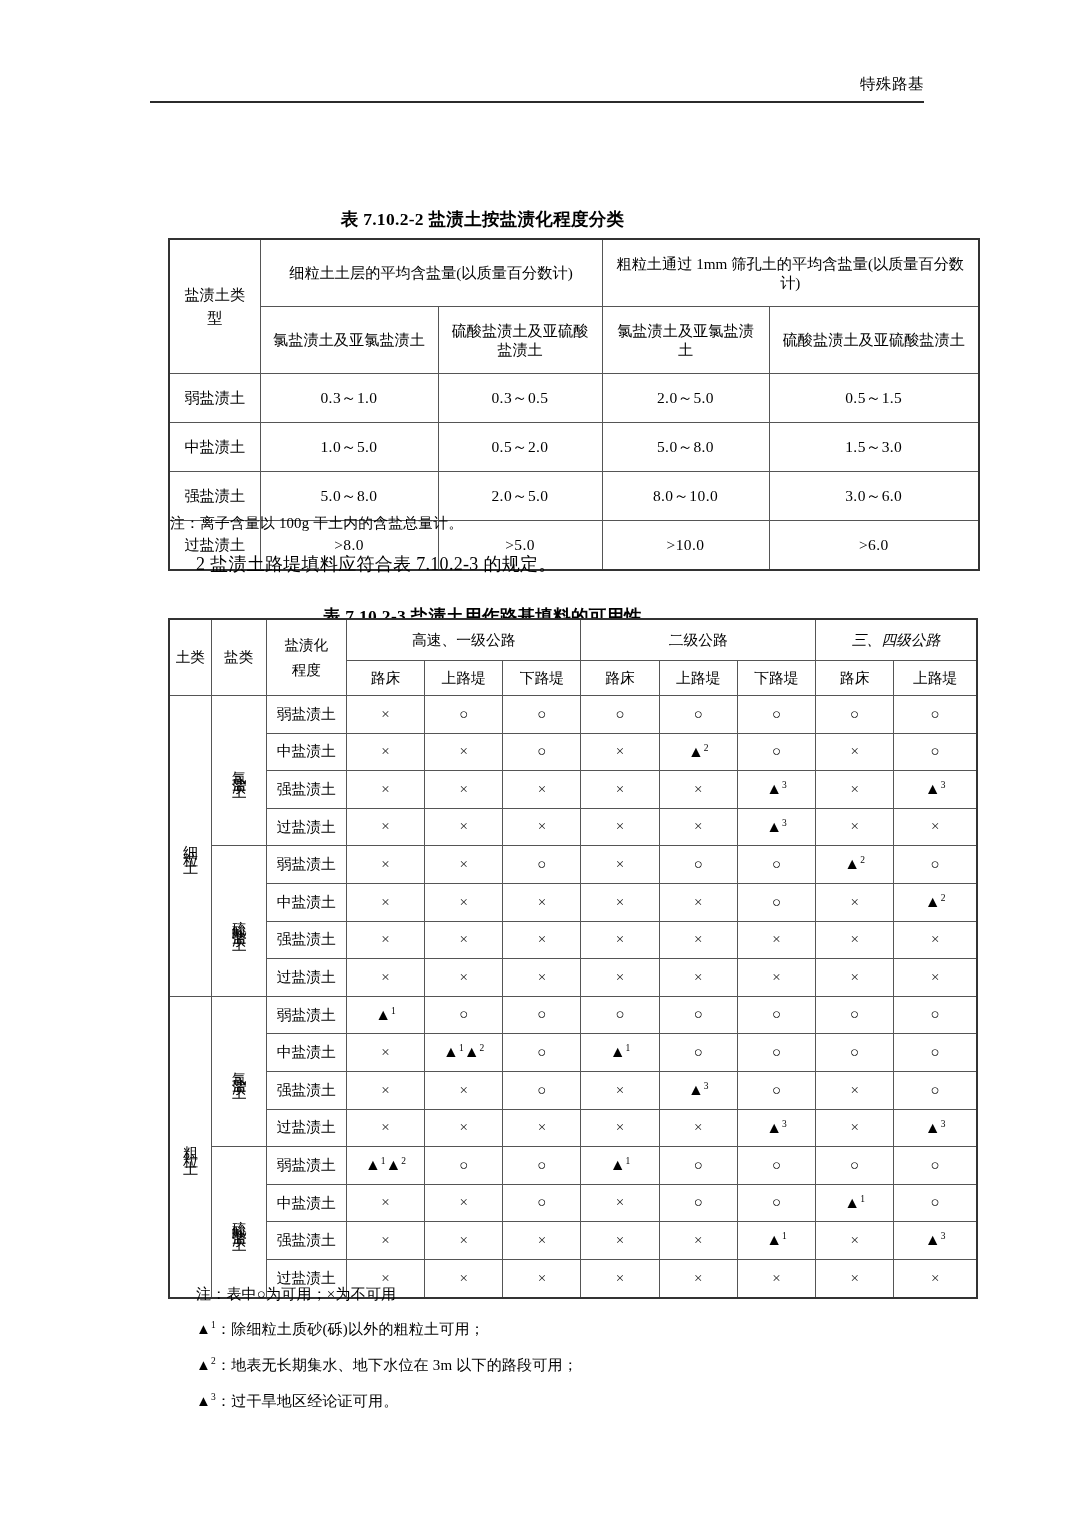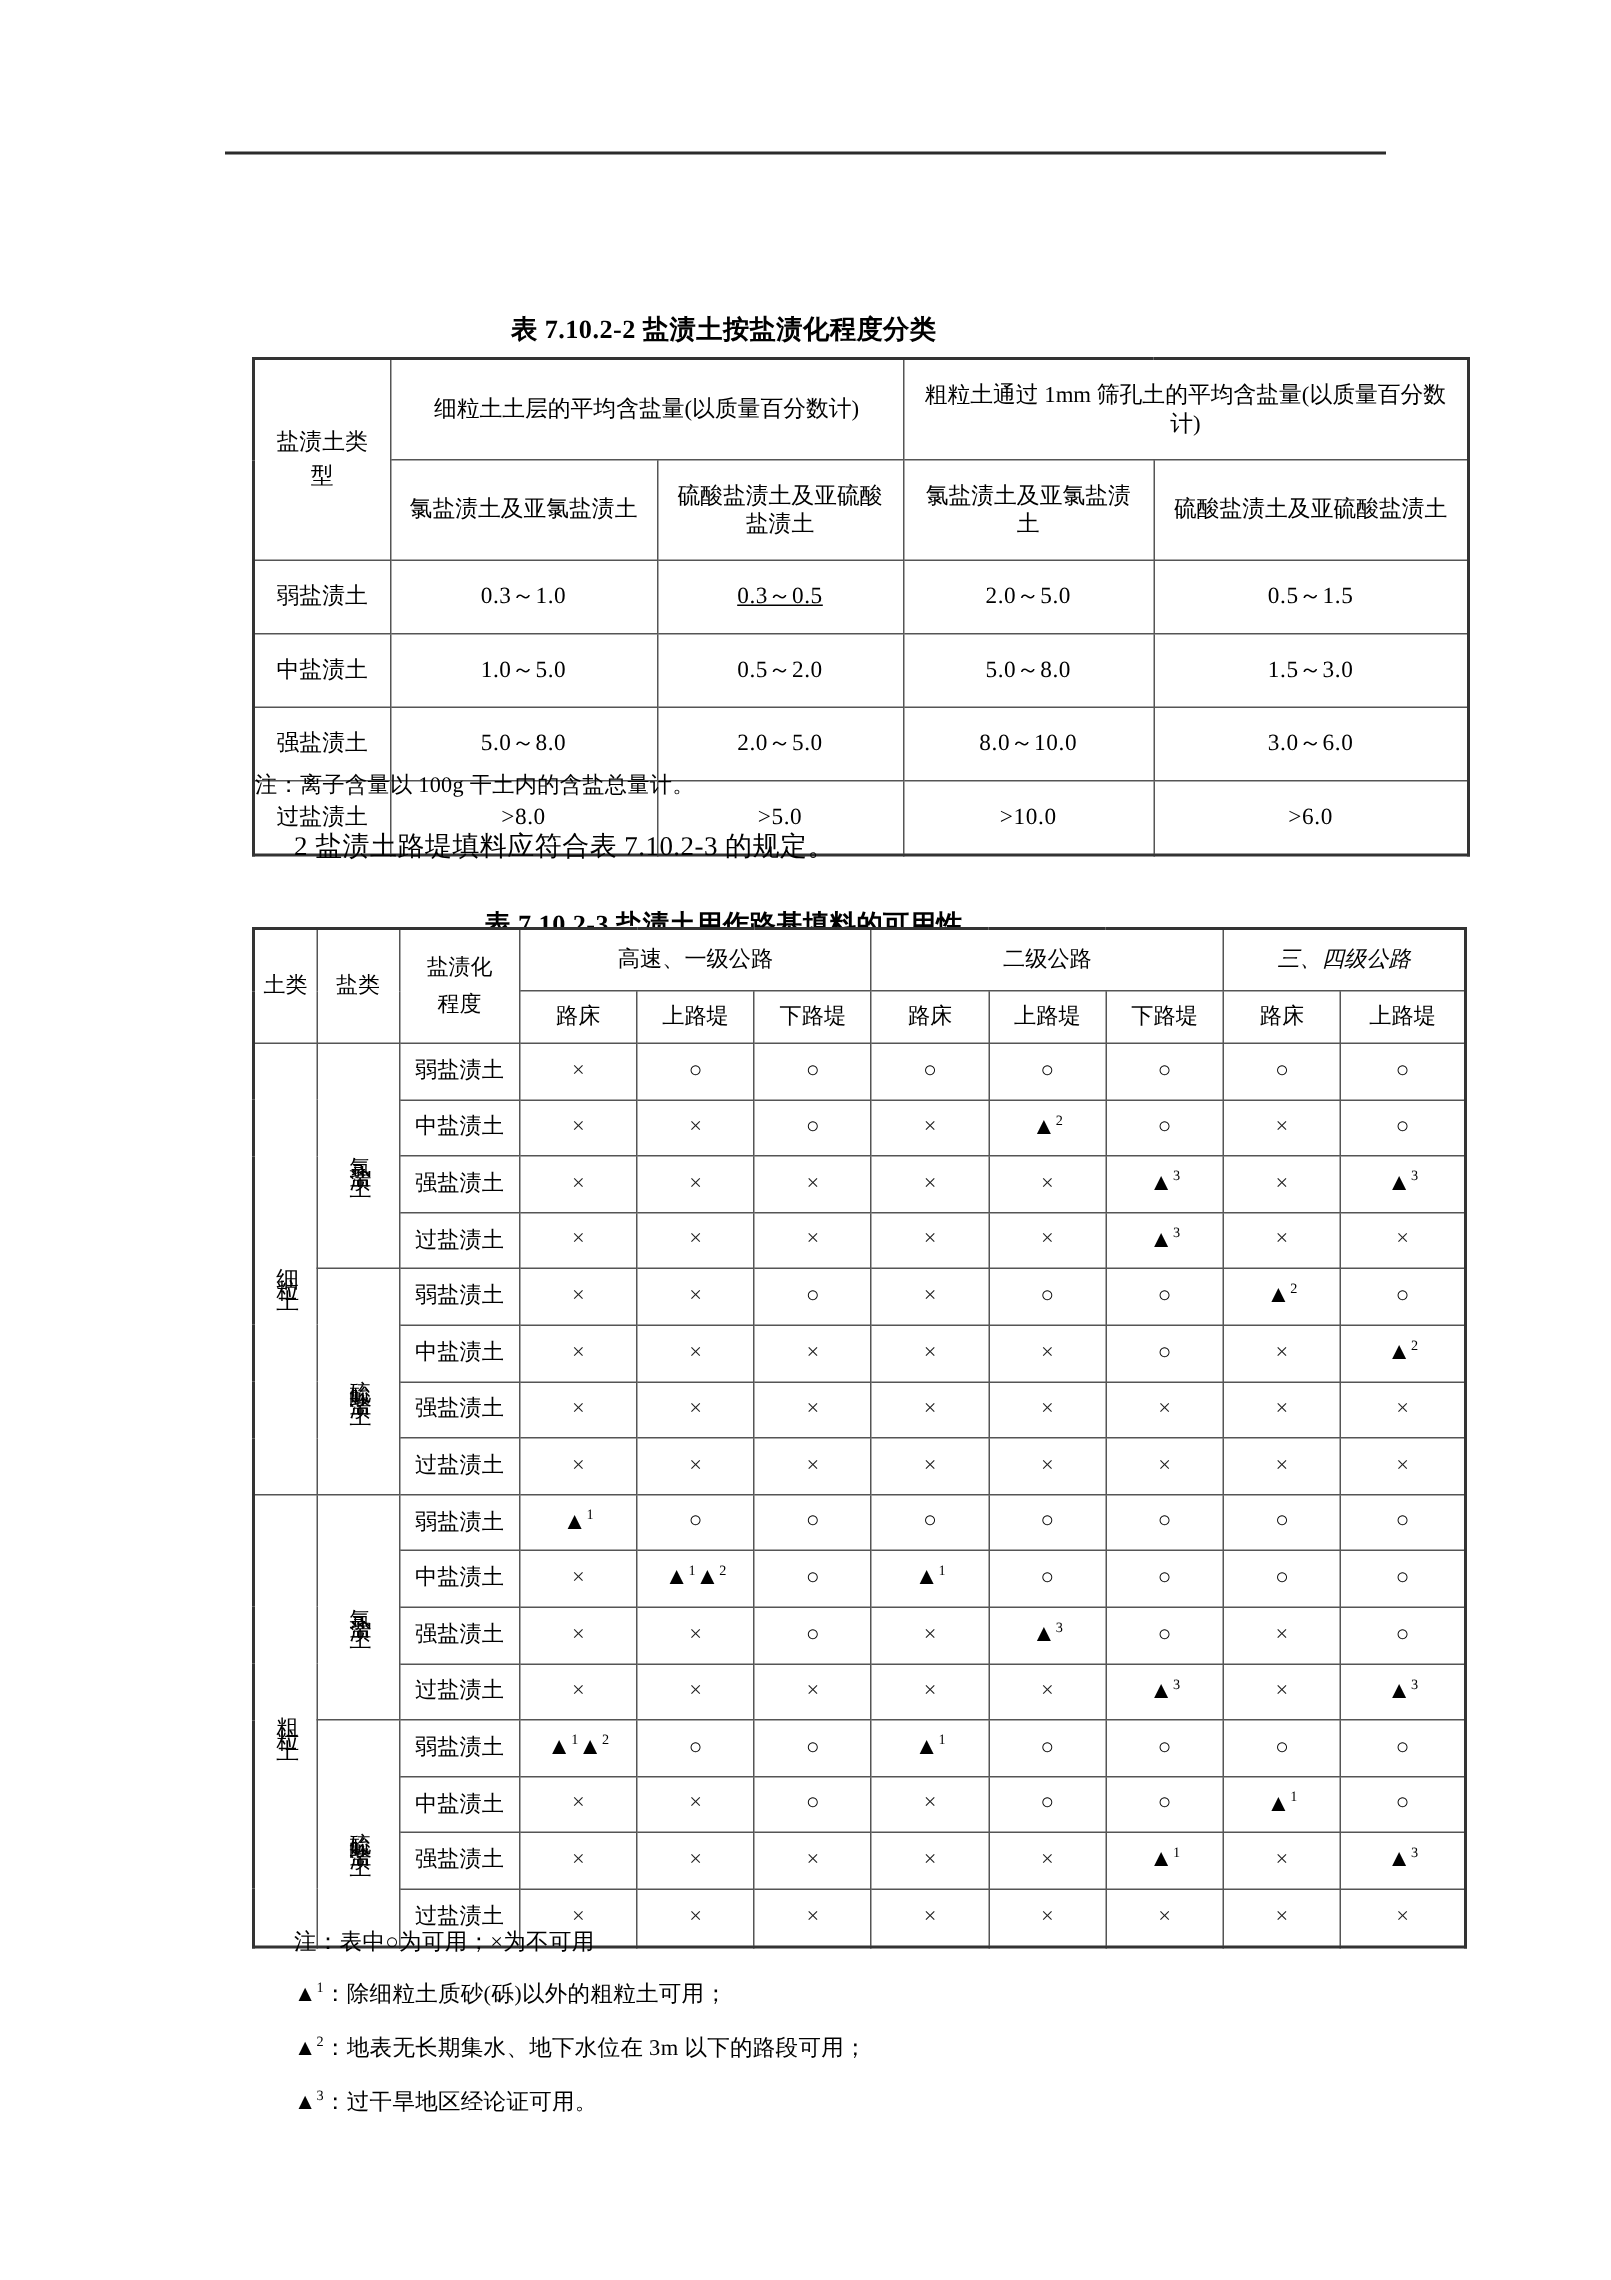--- a/index.html
+++ b/index.html
@@ -157,20 +157,21 @@
     top: 1414px;
     font-size: 15px;
     letter-spacing: 0.6px;
   }
 </style>
 </head>
 <body>
 
 <div class="page">
 
+  <div class="hdr">特殊路基</div>
   <div class="hdr-rule"></div>
 
   <div class="caption" id="cap1">表 7.10.2-2  盐渍土按盐渍化程度分类</div>
 
   <table class="doc outer-thick" id="t1">
     <colgroup>
       <col style="width:91px">
         <col style="width:178px">
         <col style="width:164px">
       <col style="width:167px">
@@ -184,21 +185,21 @@
         </tr>
         <tr>
           <td class="hcell" style="height:58px;padding:4px 8px;">氯盐渍土及亚氯盐渍土</td>
           <td class="hcell" style="height:58px;padding:4px 8px;">硫酸盐渍土及亚硫酸盐渍土</td>
           <td class="hcell" style="height:58px;padding:4px 8px;">氯盐渍土及亚氯盐渍土</td>
           <td class="hcell" style="height:58px;padding:4px 8px;">硫酸盐渍土及亚硫酸盐渍土</td>
         </tr>
         <tr class="data">
           <td class="rowhd" style="padding:6px 0;">弱盐渍土</td>
           <td class="num" style="padding:6px 0;">0.3～1.0</td>
-          <td class="num" style="padding:6px 0;text-decoration:underline;">0.3～0.5</td>
+          <td class="num" style="padding:6px 0;">0.3～0.5</td>
           <td class="num" style="padding:6px 0;">2.0～5.0</td>
           <td class="num" style="padding:6px 0;">0.5～1.5</td>
         </tr>
         <tr class="data">
           <td class="rowhd" style="padding:6px 0;">中盐渍土</td>
           <td class="num" style="padding:6px 0;">1.0～5.0</td>
           <td class="num" style="padding:6px 0;">0.5～2.0</td>
           <td class="num" style="padding:6px 0;">5.0～8.0</td>
           <td class="num" style="padding:6px 0;">1.5～3.0</td>
         </tr>

